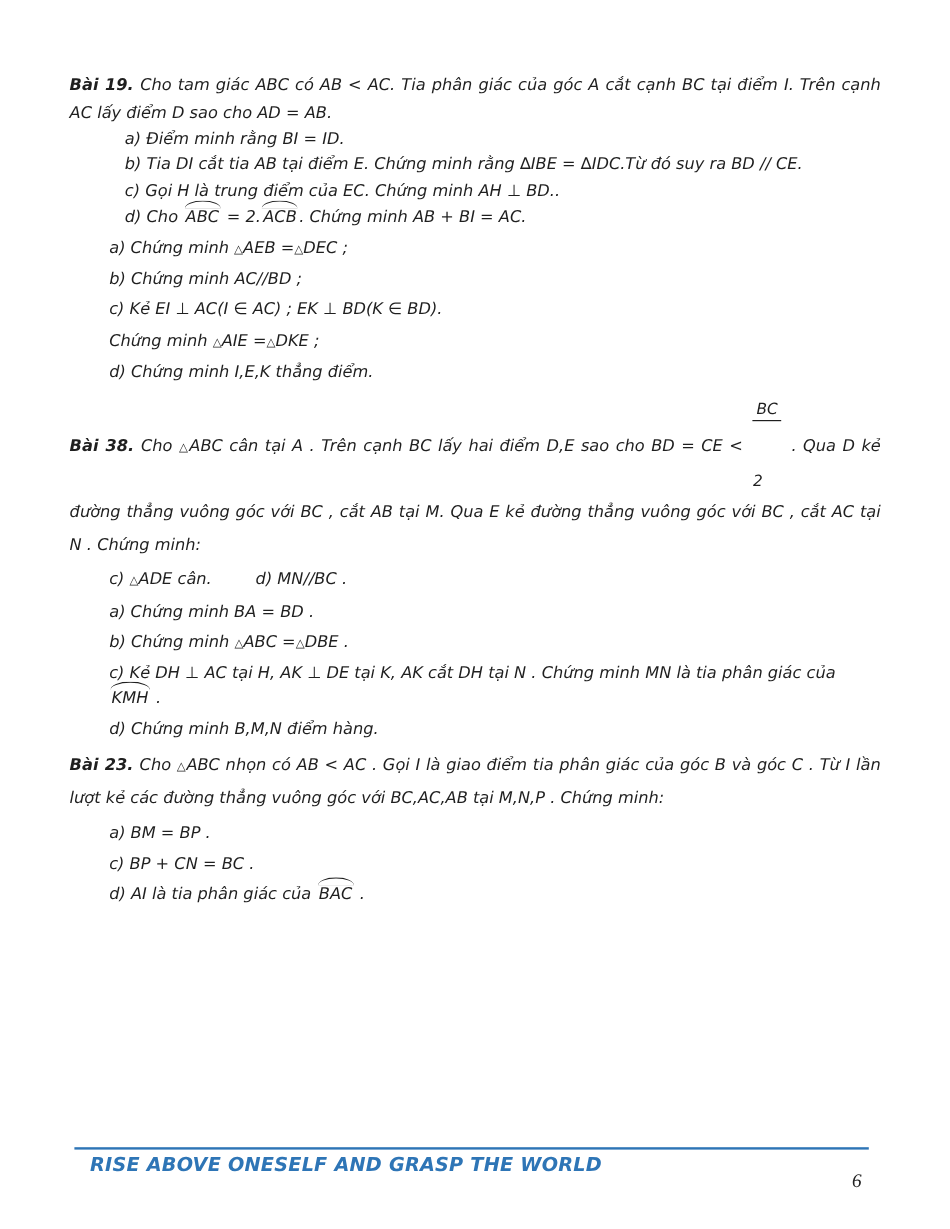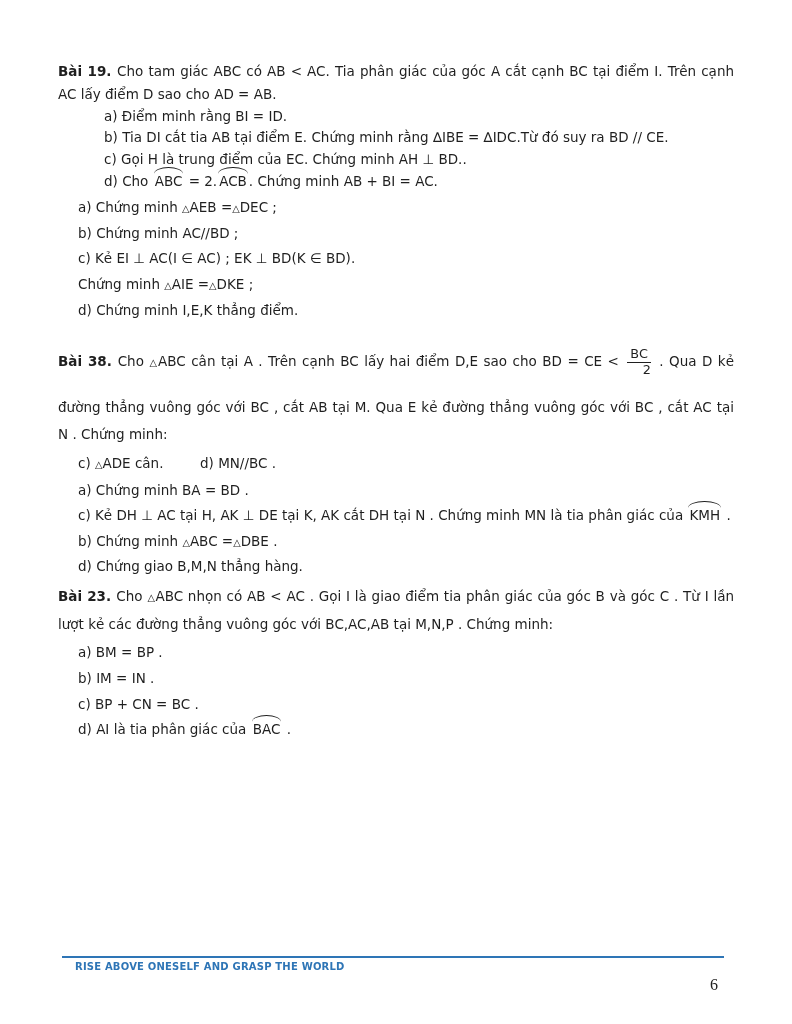--- a/index.html
+++ b/index.html
@@ -1,50 +1,50 @@
 <!DOCTYPE html>
 <html style="--accent: #2e75b6;"><head>
 <meta charset="utf-8">
 <style>
   :root{ --accent:#2e75b6; --ink:#1f1f1f; }
   html,body{margin:0;padding:0;background:#ffffff;}
   .page{
     position:relative; width:776px; height:1024px; background:#fff;
     font-family:"DejaVu Sans","Liberation Sans",sans-serif;
-    font-size:13.5px; color:var(--ink); overflow:hidden;
+    font-size:13.5px; color:var(--ink); overflow:hidden;font-style:italic;
   }
   .content{position:absolute; left:58px; top:60px; width:676px;}
   .problem{margin-top:5px;}
   .problem:first-child{margin-top:0;}
   .problem:nth-child(3){margin-top:10px;}
   .intro{margin:0; text-align:justify; line-height:1.7;}
   .problem:not(:first-child) .intro{line-height:2.05;}
   .plabel{font-weight:bold;}
   .part{line-height:1.6; padding-left:20px; margin:0;}
   .problem:first-child .part{padding-left:46px;}
-  .problem:not(:first-child) .part{margin:4px 0;}
+  .problem:not(:first-child) .part{margin:4px 13px;}
   .cols .col{display:inline-block;}
   .cols .col:first-child{width:122px;}
   .tri{font-size:.72em;}
   .arc{position:relative; display:inline-block; padding:0 2px;}
   .arc::before{
     content:""; position:absolute; left:1px; right:1px; top:-4px; height:6px;
     border-top:1.4px solid var(--ink);
     border-radius:50% 50% 0 0 / 100% 100% 0 0;
   }
   .frac{
-    display:inline-flex; flex-direction:column; align-items:flex-end;
-    vertical-align:middle; line-height:1.15; font-size:.95em; margin:16px 3px;
+    display:inline-flex; flex-direction:column; align-items:flex-start;
+    vertical-align:middle; line-height:1.15; font-size:.95em; margin:4px 3px;gap:44px;
   }
   .frac .num{border-bottom:1.3px solid var(--ink); padding:0 3px;}
   .footer{position:absolute; left:62px; top:956px; width:662px;}
   .footer-line{border-top:2px solid var(--accent);}
   .footer-text{
     margin-top:3px; padding-left:13px; color:var(--accent);
-    font-weight:bold; font-size:10px; letter-spacing:.2px;
+    font-weight:bold; font-size:16px; letter-spacing:.2px;
   }
   .page-number{
     position:absolute; left:710px; top:976px;
     font-family:"Liberation Serif","DejaVu Serif",serif;
     font-size:16px; color:#222;
   }
 </style>
 </head>
 <body>
 
@@ -66,28 +66,27 @@
       </div>
       <div class="problem">
         <p class="intro"><span class="plabel">Bài 38. </span>Cho <span class="tri">△</span>ABC cân tại A . Trên cạnh BC lấy hai điểm D,E sao cho BD = CE &lt; <span class="frac">
             <span class="num">BC</span>
             <span class="den">2</span>
           </span> . Qua D kẻ đường thẳng vuông góc với BC , cắt AB tại M. Qua E kẻ đường thẳng vuông góc với BC , cắt AC tại N . Chứng minh:</p>
         <div class="part cols"><span class="col">c) <span class="tri">△</span>ADE cân.</span><span class="col">d) MN//BC .</span></div>
       </div>
       <div class="problem">
         <div class="part">a) Chứng minh BA = BD .</div>
+        <div class="part">b) Chứng minh <span class="tri">△</span>ABC =<span class="tri">△</span>DBE .</div>
         <div class="part">c) Kẻ DH ⊥ AC tại H, AK ⊥ DE tại K, AK cắt DH tại N . Chứng minh MN là tia phân giác của <span class="arc">KMH</span> .</div>
-        <div class="part">b) Chứng minh <span class="tri">△</span>ABC =<span class="tri">△</span>DBE .</div>
-        <div class="part">d) Chứng giao B,M,N thẳng hàng.</div>
+        <div class="part">d) Chứng minh B,M,N điểm hàng.</div>
       </div>
       <div class="problem">
         <p class="intro"><span class="plabel">Bài 23. </span>Cho <span class="tri">△</span>ABC nhọn có AB &lt; AC . Gọi I là giao điểm tia phân giác của góc B và góc C . Từ I lần lượt kẻ các đường thẳng vuông góc với BC,AC,AB tại M,N,P . Chứng minh:</p>
         <div class="part">a) BM = BP .</div>
-        <div class="part">b) IM = IN .</div>
         <div class="part">c) BP + CN = BC .</div>
         <div class="part">d) AI là tia phân giác của <span class="arc">BAC</span> .</div>
       </div>
     </div>
 
   <div class="footer">
     <div class="footer-line"></div>
     <div class="footer-text">RISE ABOVE ONESELF AND GRASP THE WORLD</div>
   </div>
   <div class="page-number">6</div>

